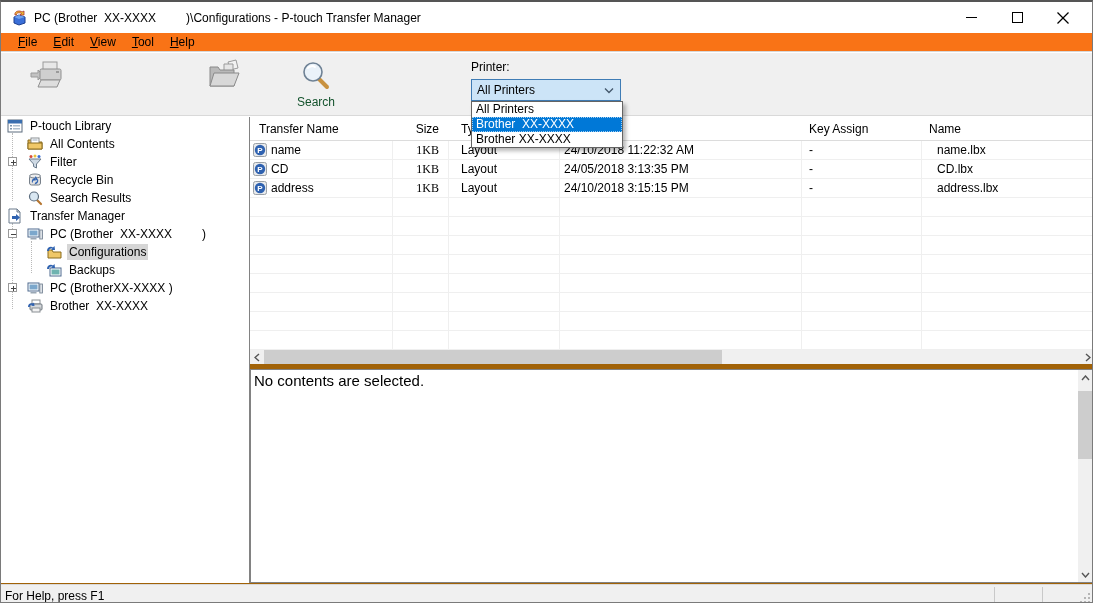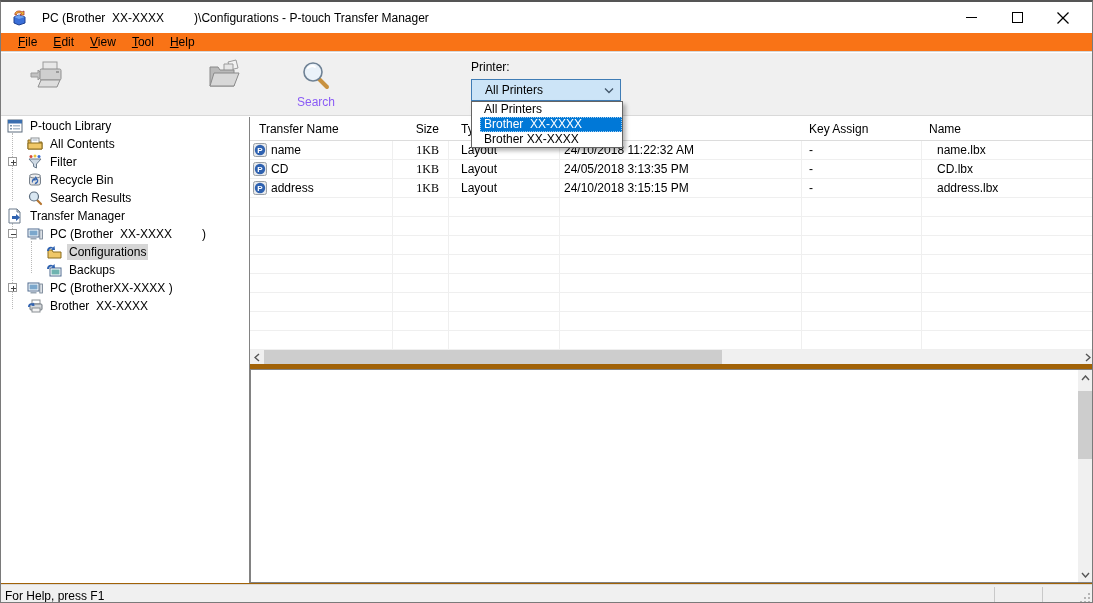--- a/index.html
+++ b/index.html
@@ -2,41 +2,41 @@
 <html><head>
 <meta charset="utf-8">
 <style>
   * { box-sizing: border-box; margin: 0; padding: 0; }
   html,body { background:#444; }
   body { font-family: "Liberation Sans", sans-serif; font-size: 12px; color:#000; }
   .window {
     position: relative; width: 1093px; height: 603px; background: #fff;
     border: 1px solid #7a7a7a; border-top: 2px solid #555; overflow: hidden;
   }
-  .pre { white-space: pre; margin-left: 8px; }
+  .pre { white-space: pre; }
 
   
   .titlebar { position:absolute; left:0; top:0; width:100%; height:31px; background:#fff; }
   .app-icon { position:absolute; left:10px; top:7px; width:17px; height:17px; }
   .title-text { position:absolute; left:33px; top:9px; font-size:12px; }
   .win-controls { position:absolute; right:6px; top:0; height:31px; display:flex; }
   .win-btn { width:46px; height:31px; display:flex; align-items:center; justify-content:center; }
 
   
   .menubar { position:absolute; left:0; top:31px; width:100%; height:19px; background:#f97316; border-bottom:1px solid #d7d7d7; display:flex; align-items:center; padding-left:9px; }
   .menu-item { padding:1px 8px 2px 8px; display:inline-block; }
   .menu-item::first-letter { text-decoration: underline; }
 
   
   .toolbar { position:absolute; left:0; top:51px; width:100%; height:63px; background:#f0f0f0; border-bottom:1px solid #d9d9d9; }
   .tb-btn { position:absolute; top:4px; width:76px; height:56px; display:flex; flex-direction:column; align-items:center; justify-content:flex-start; }
   .tb-icon { height:34px; display:flex; align-items:center; justify-content:center; margin-top:2px; }
   .tb-label { margin-top:2px; font-size:12px; }
   .tb-btn.disabled .tb-label { color:#c2410c;margin-top:28px; }
-  .tb-btn.enabled .tb-label { color:#8b5cf6; }
+  .tb-btn.enabled .tb-label { color:#14532d; }
   .dstyle-wrap { display:flex; align-items:center; }
   .dd-arrow { width:0; height:0; border-left:4px solid transparent; border-right:4px solid transparent; border-top:5px solid #333; margin-left:8px; }
 
   .printer-group { position:absolute; left:470px; top:7px; }
   .printer-label { font-size:12px; }
   .combobox { position:absolute; left:0px; top:19px; width:150px; height:22px; background:#cce4f7; border:1px solid #3f7cb5; display:flex; align-items:center; padding-left:5px; }
   .combo-chevron { position:absolute; right:6px; top:7px; }
 
   
   .dropdown-list { position:absolute; left:470px; top:99px; width:152px; background:#fff; border:1px solid #646464; z-index:60; box-shadow:3px 3px 4px rgba(0,0,0,0.28); }
@@ -409,20 +409,21 @@
         <div class="hs-thumb"></div>
       </div>
       <div class="hs-btn hs-right">
         <svg width="6" height="9" viewBox="0 0 6 9">
             <polyline points="1,1 5,4.5 1,8" fill="none" stroke="#555" stroke-width="1.4"></polyline>
           </svg>
       </div>
     </div>
 
     <div class="preview">
+      <span class="preview-msg">No contents are selected.</span>
       <div class="vscroll">
         <div class="vs-btn vs-up">
           <svg width="9" height="6" viewBox="0 0 9 6">
               <polyline points="1,5 4.5,1 8,5" fill="none" stroke="#555" stroke-width="1.4"></polyline>
             </svg>
         </div>
         <div class="vs-thumb"></div>
         <div class="vs-btn vs-down">
           <svg width="9" height="6" viewBox="0 0 9 6">
               <polyline points="1,1 4.5,5 8,1" fill="none" stroke="#555" stroke-width="1.4"></polyline>

